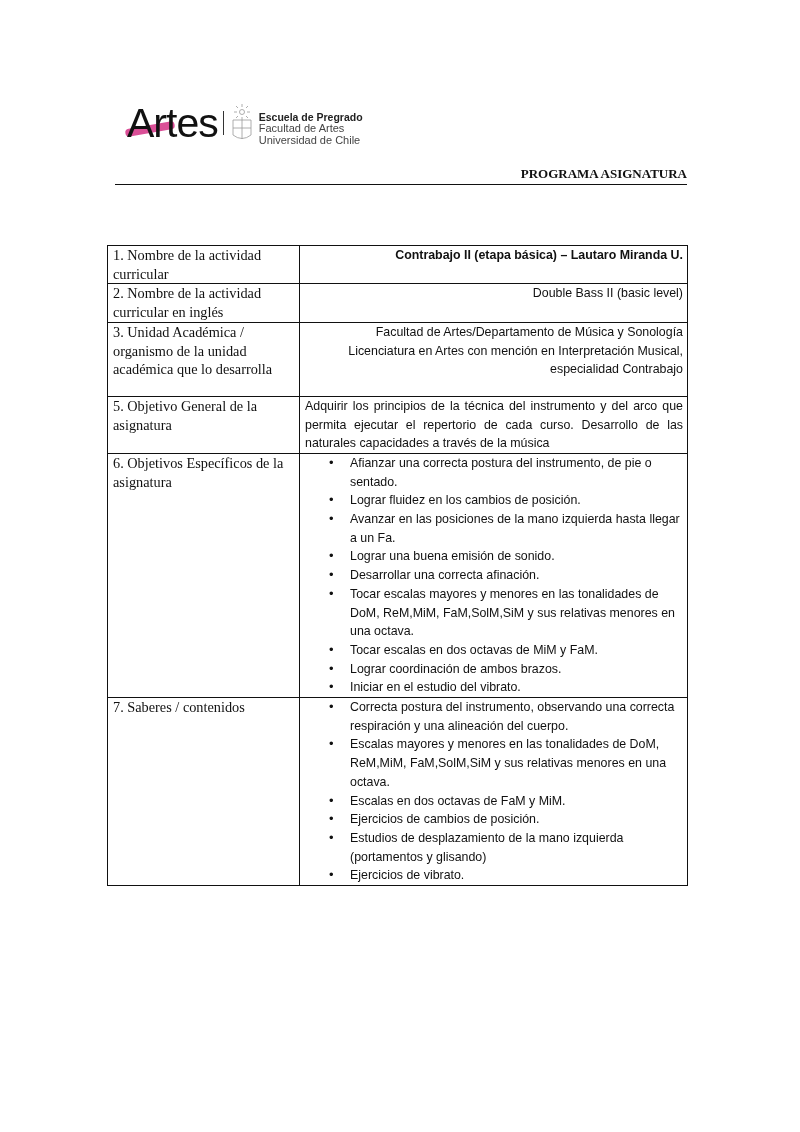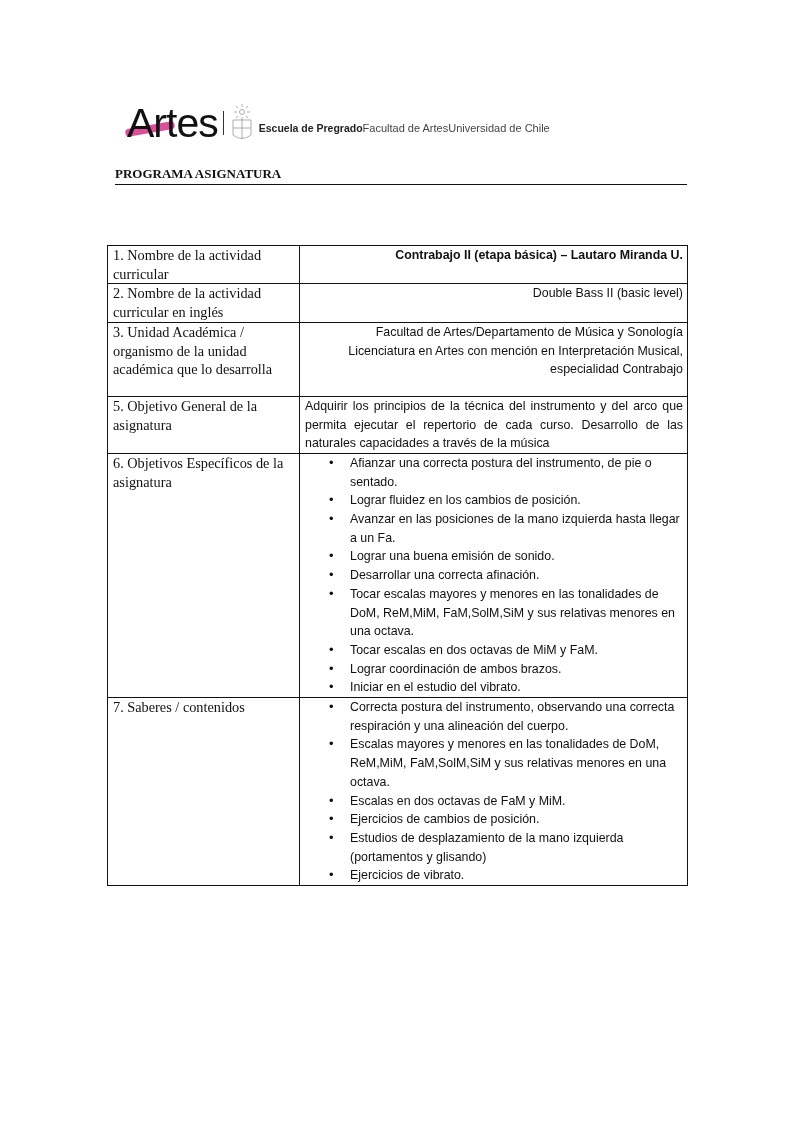--- a/index.html
+++ b/index.html
@@ -5,25 +5,25 @@
     html, body { margin: 0; padding: 0; background: #ffffff; }
     body { width: 800px; height: 1132px; position: relative; overflow: hidden; color: #111; }
     .page { position: absolute; left: 0; top: 0; width: 800px; height: 1132px; background: #fff; }
 
     
     .logo { position: absolute; left: 127px; top: 100px; height: 46px; display: flex; align-items: center; }
     .logo-word { position: relative; font-family: "Liberation Sans", sans-serif; font-size: 41px; font-weight: 400; letter-spacing: -1px; color: #111; line-height: 1; }
     .logo-stroke { position: absolute; left: -2px; top: 22px; width: 50px; height: 8px; background: #d63c8c; border-radius: 6px; transform: rotate(-10deg); opacity: 0.9; }
     .logo-sep { width: 1px; height: 24px; background: #333; margin: 0 6px 0 5px; }
     .logo-crest { width: 24px; height: 40px; margin-right: 5px; }
-    .logo-text { display: flex; font-family: "Liberation Sans", sans-serif; line-height: 1.05; padding-top: 12px; }
+    .logo-text { display: flex; flex-direction: column; font-family: "Liberation Sans", sans-serif; line-height: 1.05; padding-top: 12px; }
     .logo-text .t1 { font-size: 10.5px; font-weight: 700; color: #222; }
     .logo-text .t2 { font-size: 11px; color: #444; }
 
-    .doc-title { position: absolute; left: 115px; top: 166px; width: 572px; text-align: left; font-family: "Liberation Serif", serif; font-weight: 700; font-size: 13px; color: #111; }
+    .doc-title { position: absolute; left: 115px; top: 166px; width: 572px; text-align: right; font-family: "Liberation Serif", serif; font-weight: 700; font-size: 13px; color: #111; }
     .title-rule { position: absolute; left: 115px; top: 184px; width: 572px; height: 1px; background: #111; }
 
     
     table.prog { position: absolute; left: 107px; top: 245px; width: 581px; border-collapse: collapse; table-layout: fixed; }
     table.prog td { border: 1.3px solid #111; vertical-align: top; padding: 0 4px 0 5px; }
     td.lbl { width: 182px; font-family: "Liberation Serif", serif; font-size: 14.3px; line-height: 18.7px; color: #111; }
     td.val { font-family: "Liberation Sans", sans-serif; font-size: 12.4px; line-height: 18.7px; color: #111; }
     .center { text-align: right; }
     .bold { font-weight: 700; font-size: 13.2px; }
     .just-full { text-align: justify; }

